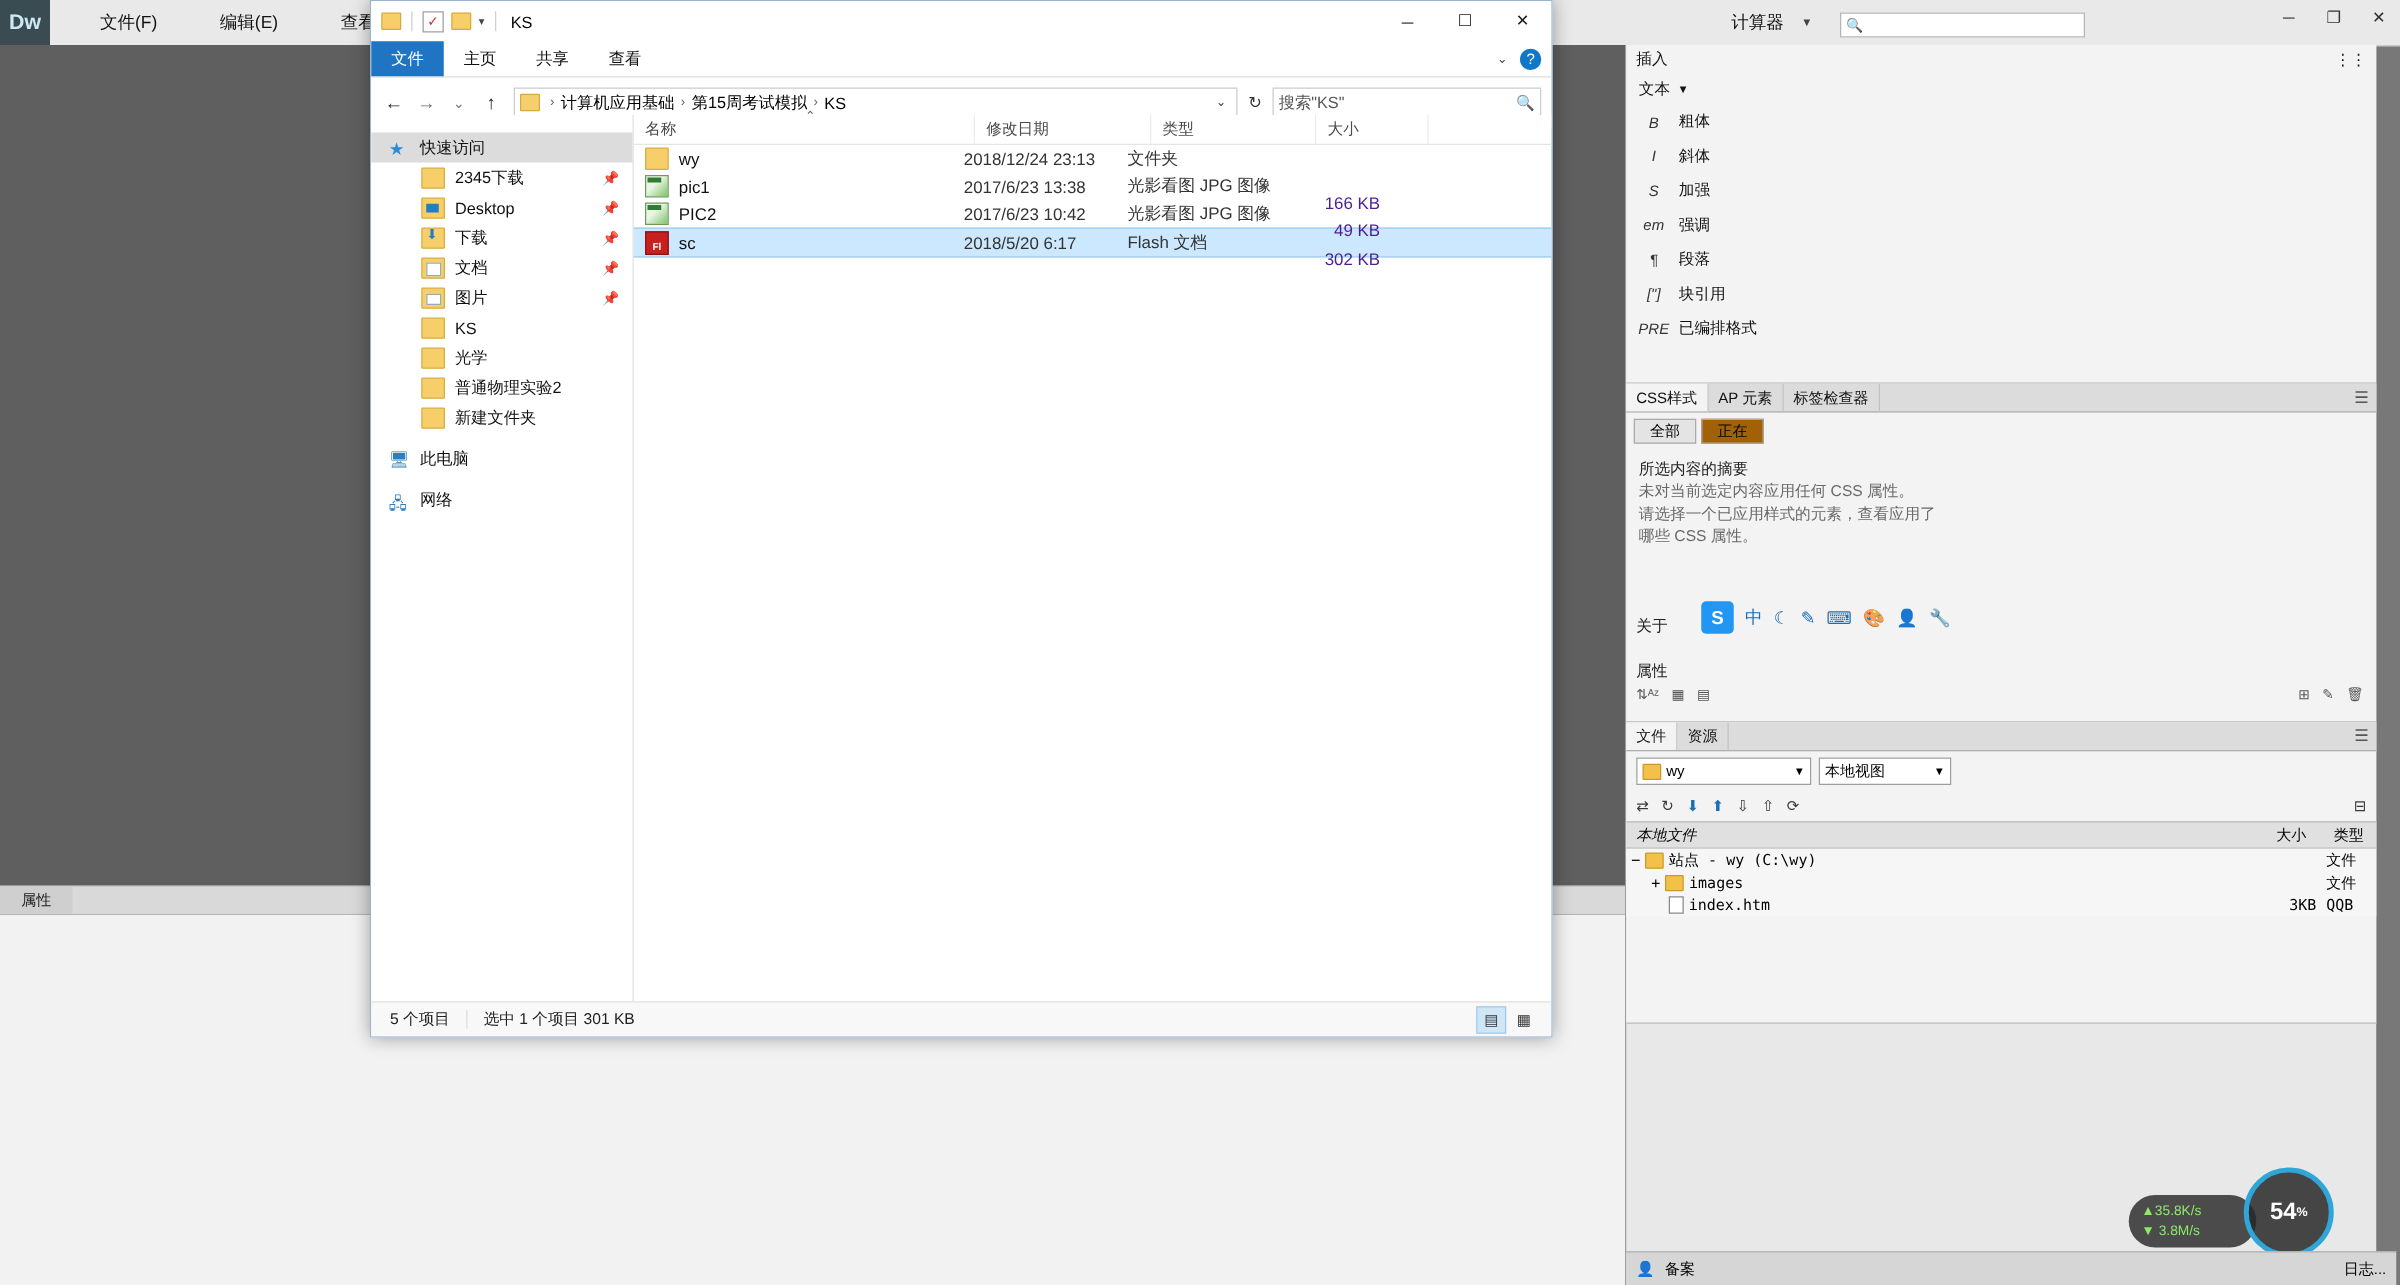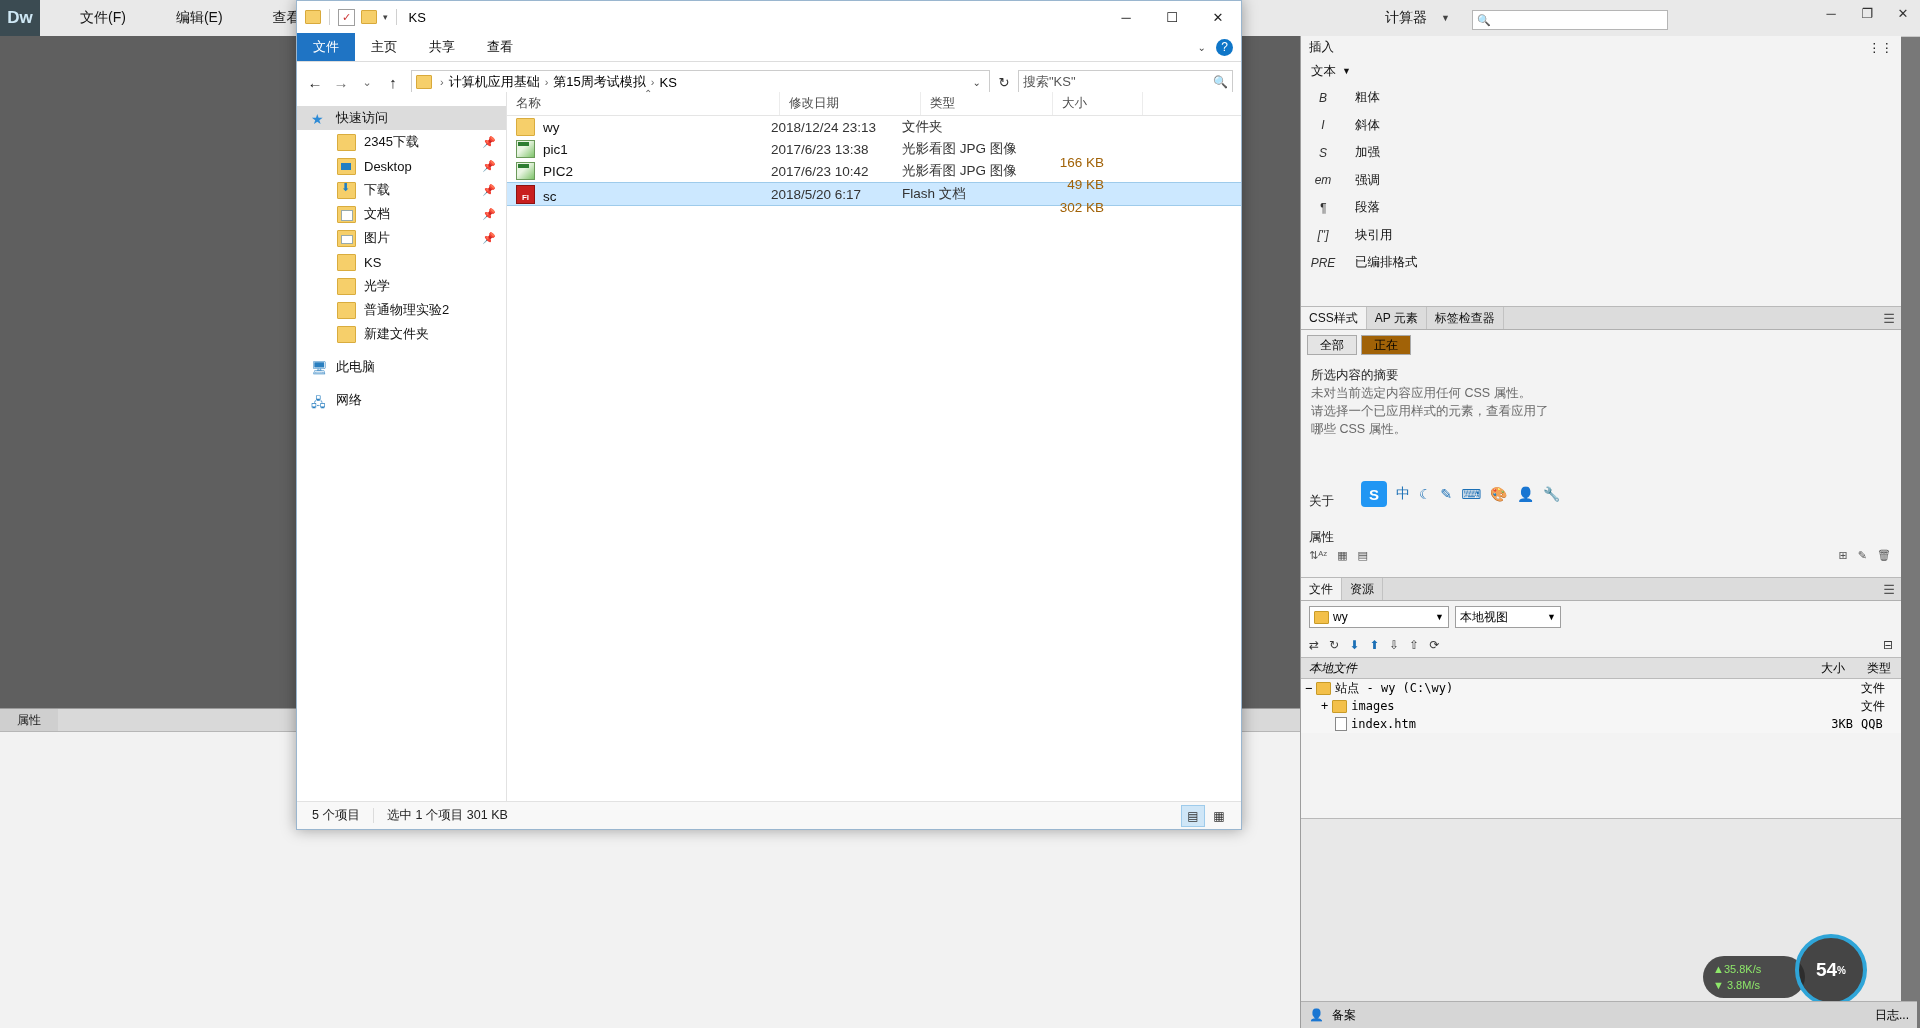--- a/index.html
+++ b/index.html
@@ -26,21 +26,21 @@
   .dw-props-body{position:absolute;left:0;top:22px;width:1320px;height:298px;background:#f2f2f2;border-top:1px solid #b6b6b6;}
 
   
   .dw-dock{position:absolute;left:1300px;top:36px;width:600px;height:992px;background:#e8e8e8;
       border-left:1px solid #9d9d9d;}
   .panel{background:#f3f3f3;border-bottom:1px solid #b9b9b9;position:relative;}
   .ins-hdr{height:22px;display:flex;align-items:center;padding:0 8px;font-size:12.5px;color:#111;}
   .ins-sub{height:26px;display:flex;align-items:center;padding:0 10px;font-size:12.5px;color:#111;}
   .ins-row{height:27.5px;display:flex;align-items:center;padding:0 8px;font-size:12.5px;color:#111;}
   .ins-row .gl{width:28px;text-align:center;color:#333;font-size:12px;font-style:italic;}
-  .ins-row .lbl{margin-left:18px;}
+  .ins-row .lbl{margin-left:6px;}
   .tabbar{height:22px;display:flex;align-items:stretch;background:#dcdcdc;border-bottom:1px solid #b0b0b0;}
   .tabbar .tab{padding:0 8px;display:flex;align-items:center;font-size:12px;color:#111;border-right:1px solid #c2c2c2;}
   .tabbar .tab.active{background:#f3f3f3;}
   .tabbar .more{margin-left:auto;padding:0 6px;display:flex;align-items:center;color:#555;}
   .seg{height:22px;display:flex;align-items:center;padding:4px 6px;gap:4px;}
   .seg .btn{height:18px;min-width:36px;padding:0 6px;border:1px solid #aaa;background:#e4e4e4;
       display:flex;align-items:center;justify-content:center;font-size:12px;}
   .seg .btn.active{background:#a16207;}
   .blurb{padding:6px 10px;font-size:12.5px;color:#333;line-height:1.45;}
   .blurb .blur{color:#6a6a6a;filter:blur(0.6px);}
@@ -129,21 +129,21 @@
   .colhdr{height:23px;display:flex;align-items:center;border-bottom:1px solid #e5e5e5;
       font-size:12.5px;color:#4a4a4a;position:relative;}
   .colhdr .ch{height:23px;display:flex;align-items:center;border-right:1px solid #ececec;padding-left:9px;}
   .colhdr .sortmark{position:absolute;left:137px;top:-4px;color:#666;font-size:10px;}
   .rowlist{font-size:13.5px;color:#111;}
   .frow{height:22px;display:flex;align-items:center;}
   .frow.sel{background:#cce8ff;border-top:1px solid #9ecbeb;border-bottom:1px solid #9ecbeb;}
   .frow .cn{display:flex;align-items:center;gap:8px;padding-left:9px;}
   .frow .cd{color:#333;}
   .frow .ct{color:#333;}
-  .frow .cs{text-align:right;padding-right:9px;color:#a16207;margin-top:27px;}
+  .frow .cs{text-align:right;padding-right:9px;color:#4c1d95;margin-top:27px;}
   .fic{width:17px;height:16px;position:relative;flex:0 0 17px;}
   .fic.folder{background:#f6cf6a;border:1px solid #d9ac3e;border-radius:1px;}
   .fic.jpg{background:linear-gradient(135deg,#e9f5e2 40%,#7ec36a 100%);border:1px solid #6b9a5a;}
   .fic.jpg::before{content:"";position:absolute;left:1px;top:1px;width:11px;height:4px;background:#2e7d32;}
   .fic.flash{background:#c81f1f;border:1px solid #8d1212;color:#fff;font-size:8px;font-weight:bold;
       display:flex;align-items:flex-end;justify-content:center;padding-bottom:1px;}
   .fic.word{background:#fff;border:1px solid #9aa;}
   .fic.word::before{content:"W";position:absolute;left:0;top:0;width:10px;height:14px;background:#2a5699;
       color:#fff;font-size:9px;font-weight:bold;display:flex;align-items:center;justify-content:center;}
   .ex-status{position:absolute;left:0;bottom:0;width:944px;height:27px;background:#f8f8f8;
@@ -509,21 +509,21 @@
             <span class="cn" style="width:255px;">
               <span class="fic jpg"></span>
               <span>PIC2</span>
             </span>
             <span class="cd" style="width:131px;">2017/6/23 10:42</span>
             <span class="ct" style="width:122px;">光影看图 JPG 图像</span>
             <span class="cs" style="width:80px;">49 KB</span>
           </div>
 
           <div class="frow sel">
-            <span class="cn" style="width:255px;align-items:flex-end;">
+            <span class="cn" style="width:255px;">
               <span class="fic flash">Fl</span>
               <span>sc</span>
             </span>
             <span class="cd" style="width:131px;">2018/5/20 6:17</span>
             <span class="ct" style="width:122px;">Flash 文档</span>
             <span class="cs" style="width:80px;">302 KB</span>
           </div>
 
         </div>
       </div>

